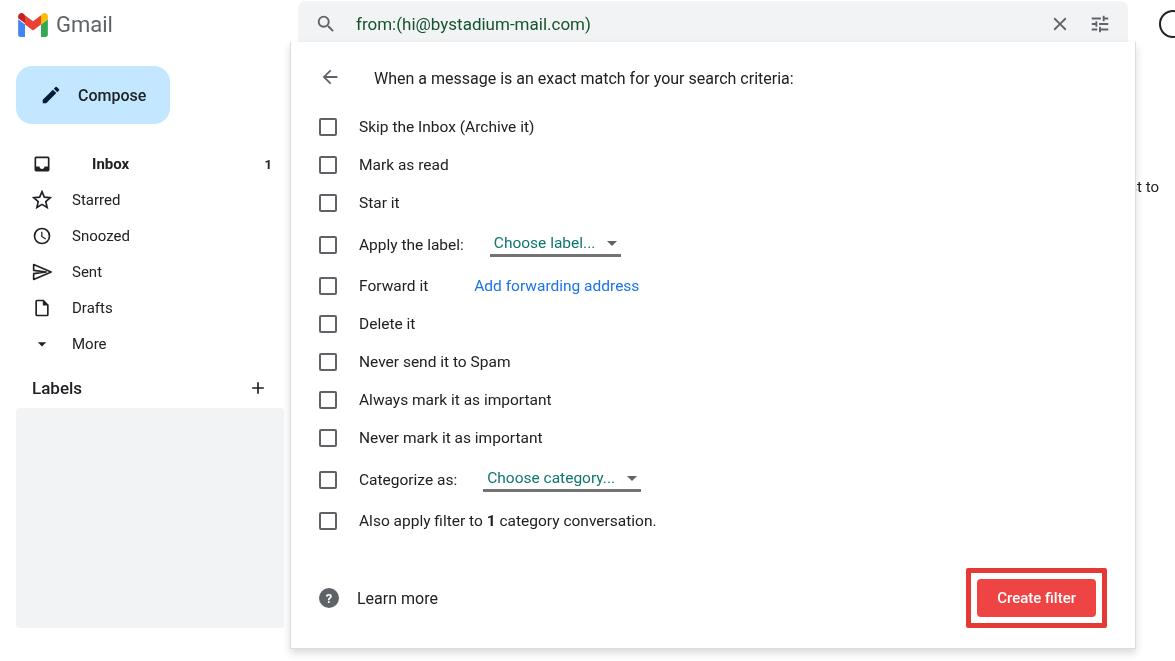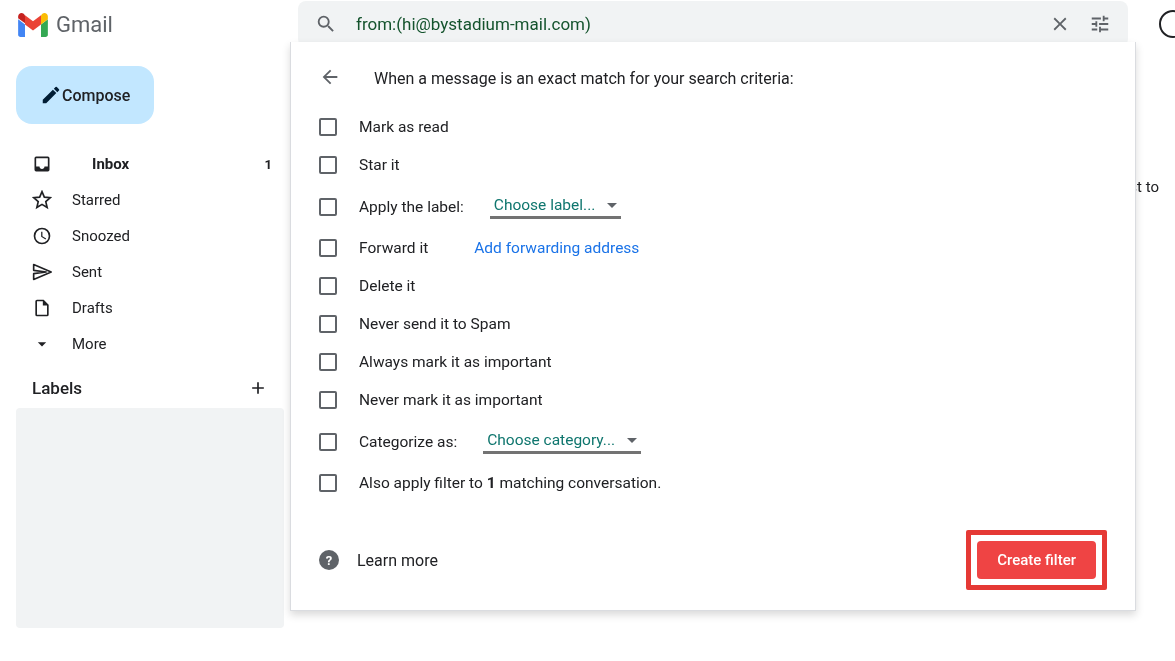--- a/index.html
+++ b/index.html
@@ -9,21 +9,21 @@
   .logo-area { display: flex; align-items: flex-end; gap: 8px; width: 290px; padding-left: 10px;}
   .gmail-text { font-size: 22px; color: #5f6368; font-weight: 400; }
   .search-bar { flex: 1; display: flex; align-items: center; background: #f1f3f4; border-radius: 8px; height: 46px; padding: 0 8px; max-width: 830px; position: relative;}
   .search-bar .svg-icon { fill: #5f6368; }
   .search-input { flex: 1; border: none; background: transparent; font-size: 17px; outline: none; color: #14532d; padding: 0 10px;}
   .icon-btn { width: 40px; height: 40px; display: flex; align-items: center; justify-content: center; border-radius: 50%; cursor: pointer; }
   .svg-icon { width: 22px; height: 22px; fill: #5f6368; }
 
   .main { display: flex; height: calc(100% - 48px); }
   .sidebar { width: 290px; padding-top: 12px; padding-left: 10px; }
-  .compose-btn { display: inline-flex; align-items: center; background: #c2e7ff; border-radius: 16px; padding: 18px 24px; font-size: 16px; font-weight: 500; cursor: pointer; margin: 6px 4px 22px 6px;}
+  .compose-btn { display: inline-flex; align-items: center; gap: 16px; background: #c2e7ff; border-radius: 16px; padding: 18px 24px; font-size: 16px; font-weight: 500; cursor: pointer; margin: 6px 4px 22px 6px;}
   .compose-btn .svg-icon { width: 22px; height: 22px; fill: #001d35; }
   .nav-item { display: flex; align-items: center; gap: 20px; height: 36px; padding: 0 18px 0 22px; font-size: 15px; color: #202124; border-radius: 0 18px 18px 0; cursor: pointer; }
   .nav-item.active { font-weight: 700; gap: 40px; }
   .nav-item .count { margin-left: auto; font-size: 13px; }
   .nav-item .svg-icon { width: 20px; height: 20px; fill: #202124; }
 
   .labels-header { display: flex; align-items: center; justify-content: space-between; padding: 16px 22px 10px 22px; font-size: 17px; font-weight: 500; }
   .labels-header .svg-icon { width: 20px; height: 20px; fill: #202124; cursor:pointer; }
   .labels-body { background: #f1f3f4; margin: 0 6px; height: 220px; border-radius: 4px;}
 
@@ -147,20 +147,24 @@
     <div class="filter-panel">
       <div class="filter-header">
         <svg class="svg-icon" viewBox="0 0 24 24">
             <path d="M20 11H7.83l5.59-5.59L12 4l-8 8 8 8 1.41-1.41L7.83 13H20v-2z"></path>
           </svg>
         <span class="filter-header-text">When a message is an exact match for your search criteria:</span>
       </div>
 
       <div class="filter-row">
         <div class="checkbox"></div>
+        <span>Skip the Inbox (Archive it)</span>
+      </div>
+      <div class="filter-row">
+        <div class="checkbox"></div>
         <span>Mark as read</span>
       </div>
       <div class="filter-row">
         <div class="checkbox"></div>
         <span>Star it</span>
       </div>
       <div class="filter-row">
         <div class="checkbox"></div>
         <span>Apply the label:</span>
         <div class="dropdown">
@@ -193,21 +197,21 @@
         <div class="checkbox"></div>
         <span>Categorize as:</span>
         <div class="dropdown">
           <span>Choose category...</span>
           <div class="tri"></div>
         </div>
       </div>
       <div class="filter-row">
         <div class="checkbox"></div>
         <span>
-          <span>Also apply filter to </span><span class="bold">1</span><span> matching conversation.</span>
+          <span>Also apply filter to </span><span class="bold">1</span><span> category conversation.</span>
         </span>
       </div>
 
       <div class="filter-footer">
         <div class="learn-more-wrap">
           <div class="help-icon">?</div>
           <span>Learn more</span>
         </div>
         <div class="highlight-box">
           <button class="create-btn">Create filter</button>

